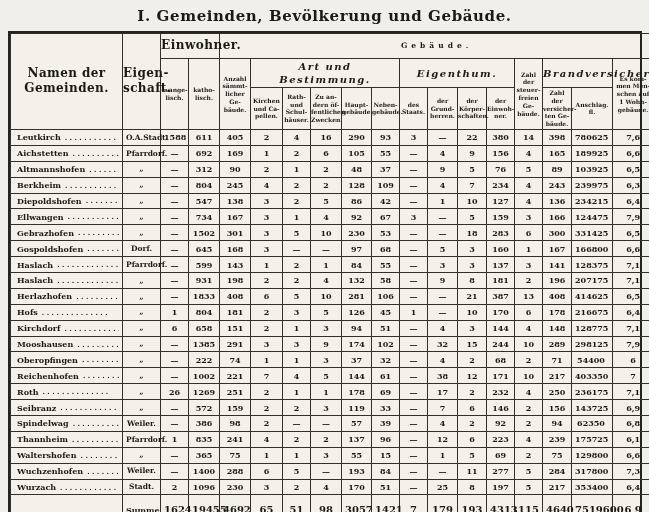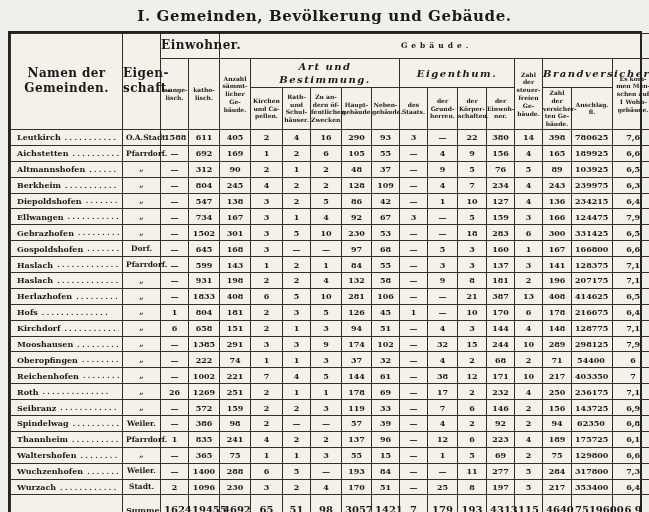--- a/index.html
+++ b/index.html
@@ -657,21 +657,21 @@
     <td>4</td>
     <td>2</td>
     <td>2</td>
     <td>137</td>
     <td>96</td>
     <td>—</td>
     <td>12</td>
     <td>6</td>
     <td>223</td>
     <td>4</td>
-    <td>189</td>
+    <td>239</td>
     <td class="anschlag">175725</td>
     <td>6,1</td>
   </tr>
 
   <tr>
     <td class="name">
               <span class="name-inner">
                 <span>Waltershofen</span>
               </span>
             </td>

